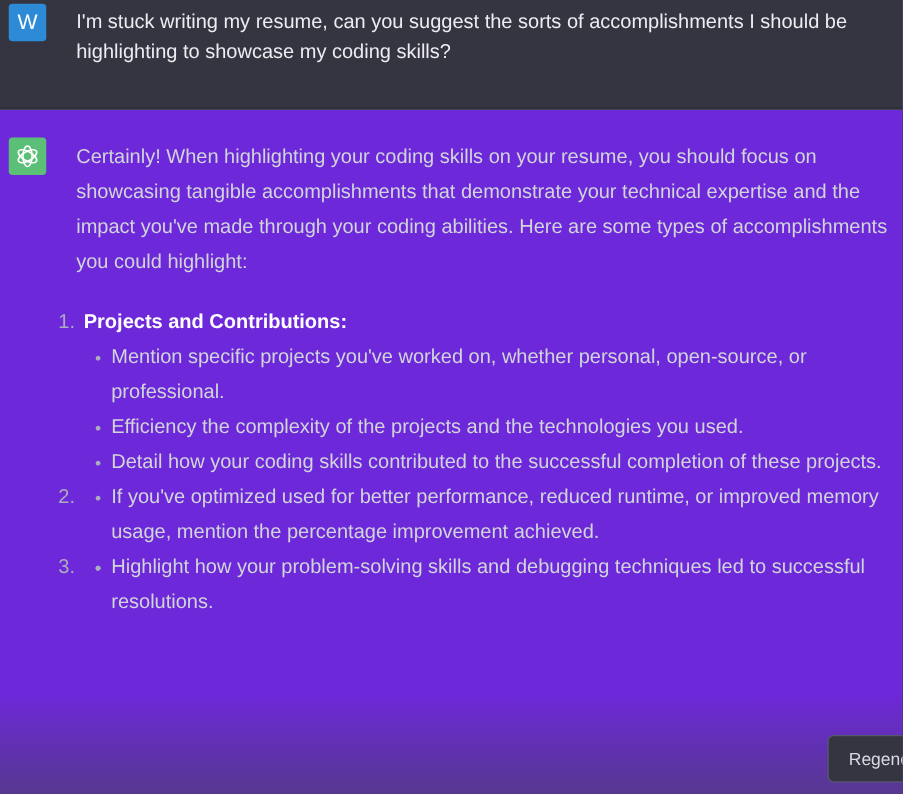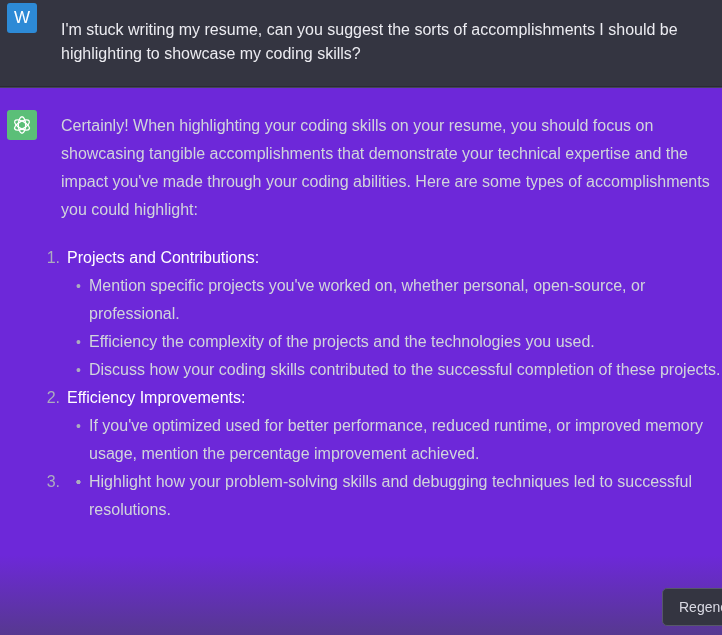--- a/index.html
+++ b/index.html
@@ -14,21 +14,21 @@
       position: absolute; left: 0; top: 0; width: 722px; height: 87px;
       background: #343541;
       border-bottom: 1px solid #2a2b35;
     }
     .user-avatar {
       position: absolute; left: 7px; top: 3px; width: 30px; height: 30px;
       background: #2d8ad6; border-radius: 3px;
       color: #ffffff; font-size: 17px; line-height: 30px; text-align: center;
     }
     .user-text {
-      position: absolute; left: 61px; top: 18px; width: 650px;
+      position: absolute; left: 61px; top: 6px; width: 650px;
       color: #ececf1; font-size: 16px; line-height: 24px;
     }
 
     .bot-msg {
       position: absolute; left: 0; top: 88px; width: 722px; height: 547px;
       background: #6d28d9;
     }
     .bot-avatar {
       position: absolute; left: 7px; top: 22px; width: 30px; height: 30px;
       background: #5bbf78; border-radius: 3px;
@@ -39,21 +39,21 @@
       color: #d1d5db; font-size: 16px; line-height: 28px;
     }
     .intro { margin-bottom: 20px; }
 
     ol.sections { list-style: none; }
     ol.sections > li { position: relative; }
     .sec-num {
       position: absolute; left: -23px; top: 0; color: #acacbe;
       width: 22px; text-align: right;
     }
-    .sec-title { color: #ffffff; font-weight: normal; display: block; margin-left: 6px; }
+    .sec-title { color: #ffffff; font-weight: bold; display: block; margin-left: 6px; }
     ul.bullets { list-style: none; margin-left: 28px; }
     ul.bullets li { position: relative; padding-left: 0; }
     .bullet-dot {
       position: absolute; left: -13px; top: 0; color: #acacbe; font-size: 14px;
     }
 
     .fade {
       position: absolute; left: 0; bottom: 0; width: 722px; height: 80px;
       background: linear-gradient(to bottom, rgba(68,70,84,0) 0%, rgba(68,70,84,0.55) 100%);
       pointer-events: none;
@@ -90,26 +90,25 @@
     <div class="bot-content">
       <p class="intro">Certainly! When highlighting your coding skills on your resume, you should focus on showcasing tangible accomplishments that demonstrate your technical expertise and the impact you've made through your coding abilities. Here are some types of accomplishments you could highlight:</p>
 
       <ol class="sections">
         <li>
           <span class="sec-num">1.</span>
           <strong class="sec-title">Projects and Contributions:</strong>
           <ul class="bullets">
             <li><span class="bullet-dot">•</span><span>Mention specific projects you've worked on, whether personal, open-source, or professional.</span></li>
             <li><span class="bullet-dot">•</span><span>Efficiency the complexity of the projects and the technologies you used.</span></li>
-            <li><span class="bullet-dot">•</span><span>Discuss how your coding skills contributed to the successful completion of these projects.</span></li>
+            <li><span class="bullet-dot">•</span><span>Detail how your coding skills contributed to the successful completion of these projects.</span></li>
           </ul>
         </li>
         <li>
           <span class="sec-num">2.</span>
-          <strong class="sec-title">Efficiency Improvements:</strong>
           <ul class="bullets">
             <li><span class="bullet-dot">•</span><span>If you've optimized used for better performance, reduced runtime, or improved memory usage, mention the percentage improvement achieved.</span></li>
             <li><span class="bullet-dot">•</span></li>
           </ul>
         </li>
         <li>
           <span class="sec-num">3.</span>
           <ul class="bullets">
             <li><span class="bullet-dot">•</span></li>
             <li><span class="bullet-dot">•</span><span>Highlight how your problem-solving skills and debugging techniques led to successful resolutions.</span></li>

